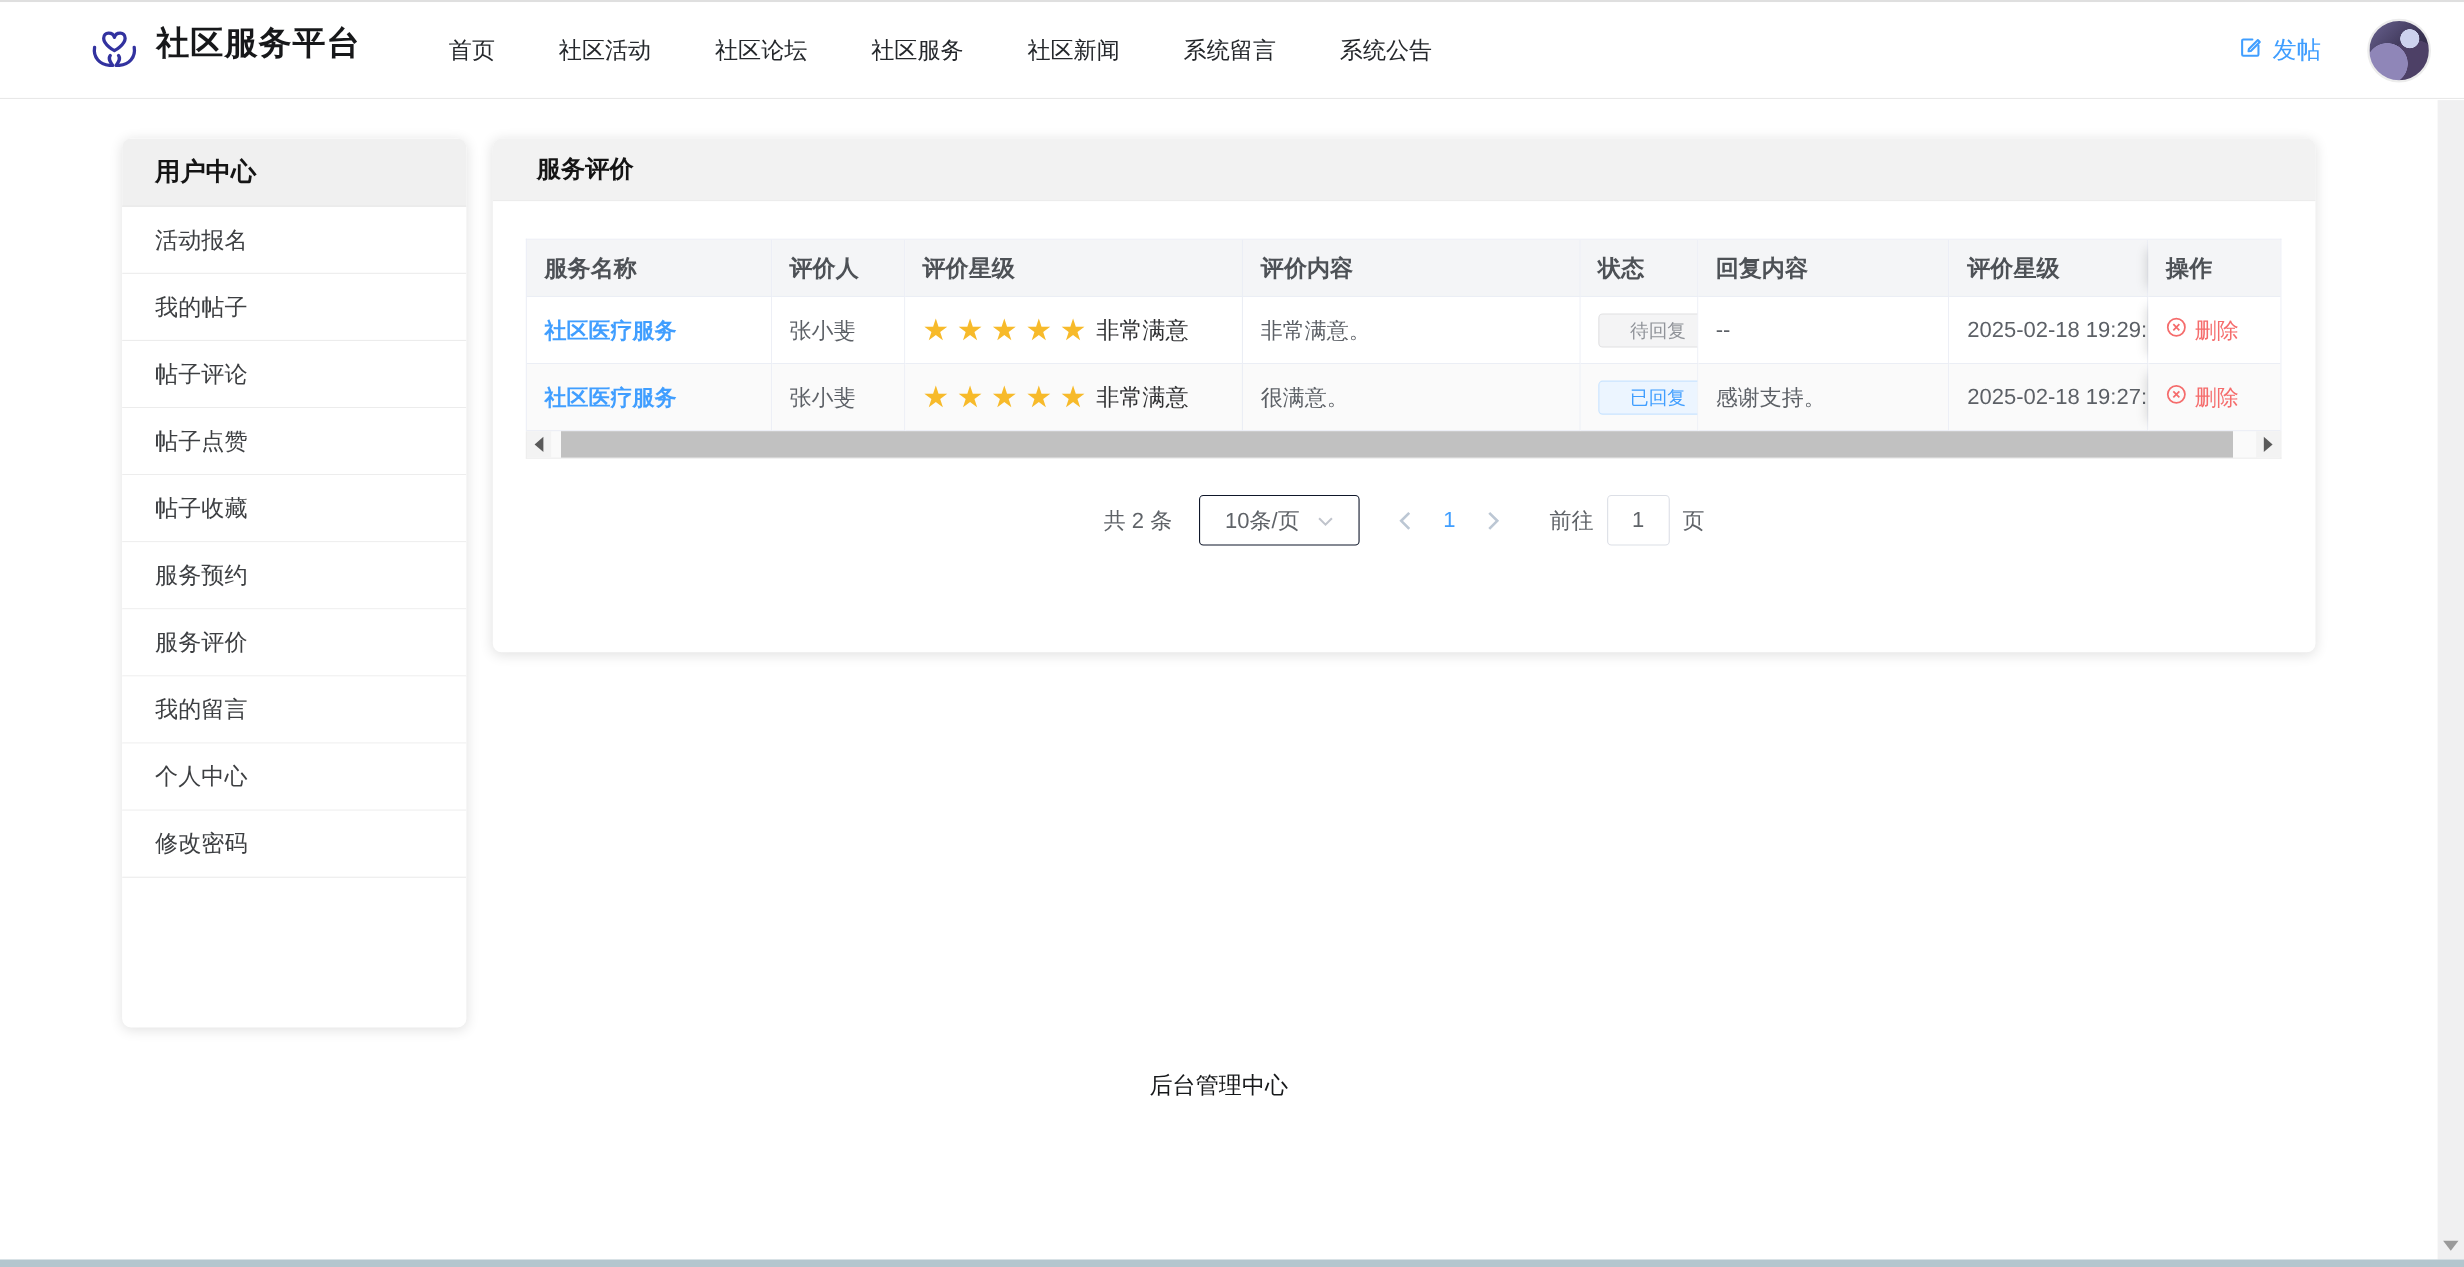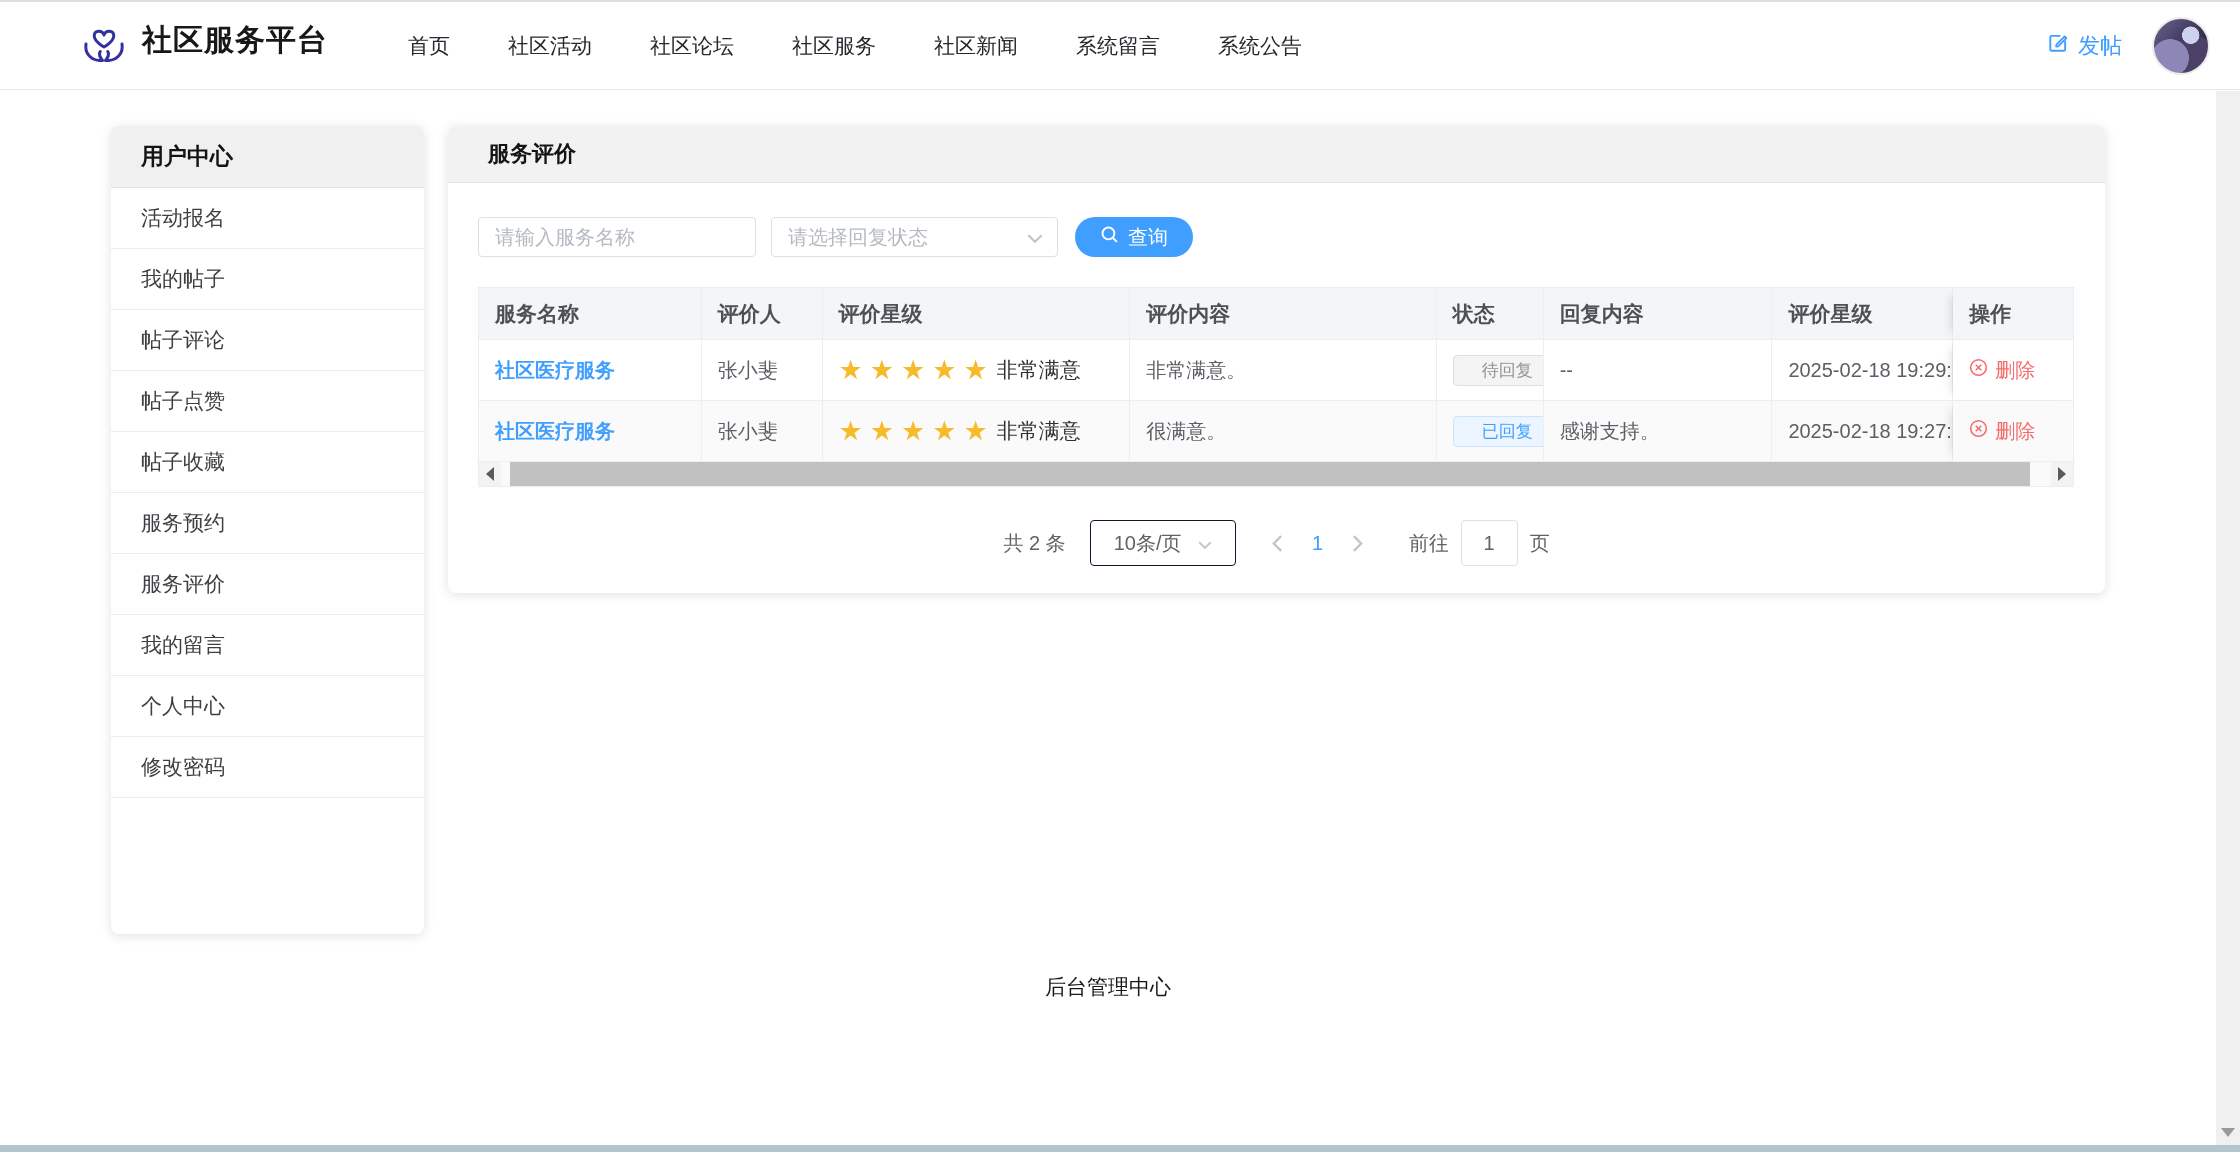--- a/index.html
+++ b/index.html
@@ -7,21 +7,21 @@
     font-family:"Liberation Sans","DejaVu Sans",sans-serif; }
   .top-line { height:2px; background:#dfdfdf; }
 
   
   .navbar { height:88px; display:flex; align-items:center; padding:0 30px 0 80px;
     border-bottom:1px solid #e8e8e8; background:#fff; }
   .brand { display:flex; align-items:flex-start; gap:14px; }
   .brand-title { font-size:30px; font-weight:bold; color:#17181a; letter-spacing:1px; }
   .nav { display:flex; margin-left:80px; gap:58px; }
   .nav-item { font-size:21px; color:#25282c; cursor:pointer; white-space:nowrap; }
-  .nav-right { margin-left:auto; display:flex; align-items:center; gap:30px; }
+  .nav-right { margin-left:auto; display:flex; align-items:center; gap:42px; }
   .post-link { color:#409EFF; font-size:22px; display:flex; align-items:center; gap:9px; cursor:pointer; }
   .avatar { width:58px; height:58px; border-radius:50%; border:2px solid #ececec; cursor:pointer;
     background:
       radial-gradient(circle at 68% 30%, #cdd2ee 0 16%, rgba(0,0,0,0) 17%),
       radial-gradient(circle at 30% 72%, #8f86b8 0 34%, rgba(0,0,0,0) 35%),
       radial-gradient(circle at 75% 75%, #4d4066 0 40%, rgba(0,0,0,0) 41%),
       linear-gradient(135deg,#6a6391 0%, #3a3353 55%, #262038 100%); }
 
   
   .sidebar { position:absolute; left:111px; top:126px; width:313px; height:808px;
@@ -160,40 +160,20 @@
   <div class="sidebar-item">服务评价</div>
   <div class="sidebar-item">我的留言</div>
   <div class="sidebar-item">个人中心</div>
   <div class="sidebar-item">修改密码</div>
 </div>
 
 <div class="main">
   <div class="main-header">服务评价</div>
   <div class="main-body">
 
-    <div class="search-row">
-      <input class="text-input" type="text" placeholder="请输入服务名称" style="">
-      <div class="select">
-        <span>请选择回复状态</span>
-        <span>
-          <svg viewBox="0 0 12 8" width="16" height="11" fill="none" stroke="#c0c4cc" stroke-width="1.6">
-              <path d="M1 1.5 L6 6.5 L11 1.5"></path>
-            </svg>
-        </span>
-      </div>
-      <button class="query-btn">
-        <span>
-          <svg viewBox="0 0 18 18" width="19" height="19" fill="none" stroke="#fff" stroke-width="1.8">
-              <circle cx="8" cy="8" r="5.6"></circle>
-              <path d="M12.3 12.3 L16 16"></path>
-            </svg>
-        </span>
-        <span>查询</span>
-      </button>
-    </div>
 
     <div class="table">
       <div class="trow thead">
         <div class="cell c0">服务名称</div>
         <div class="cell c1">评价人</div>
         <div class="cell c2">评价星级</div>
         <div class="cell c3">评价内容</div>
         <div class="cell c4">状态</div>
         <div class="cell c5">回复内容</div>
         <div class="cell c6">评价星级</div>

